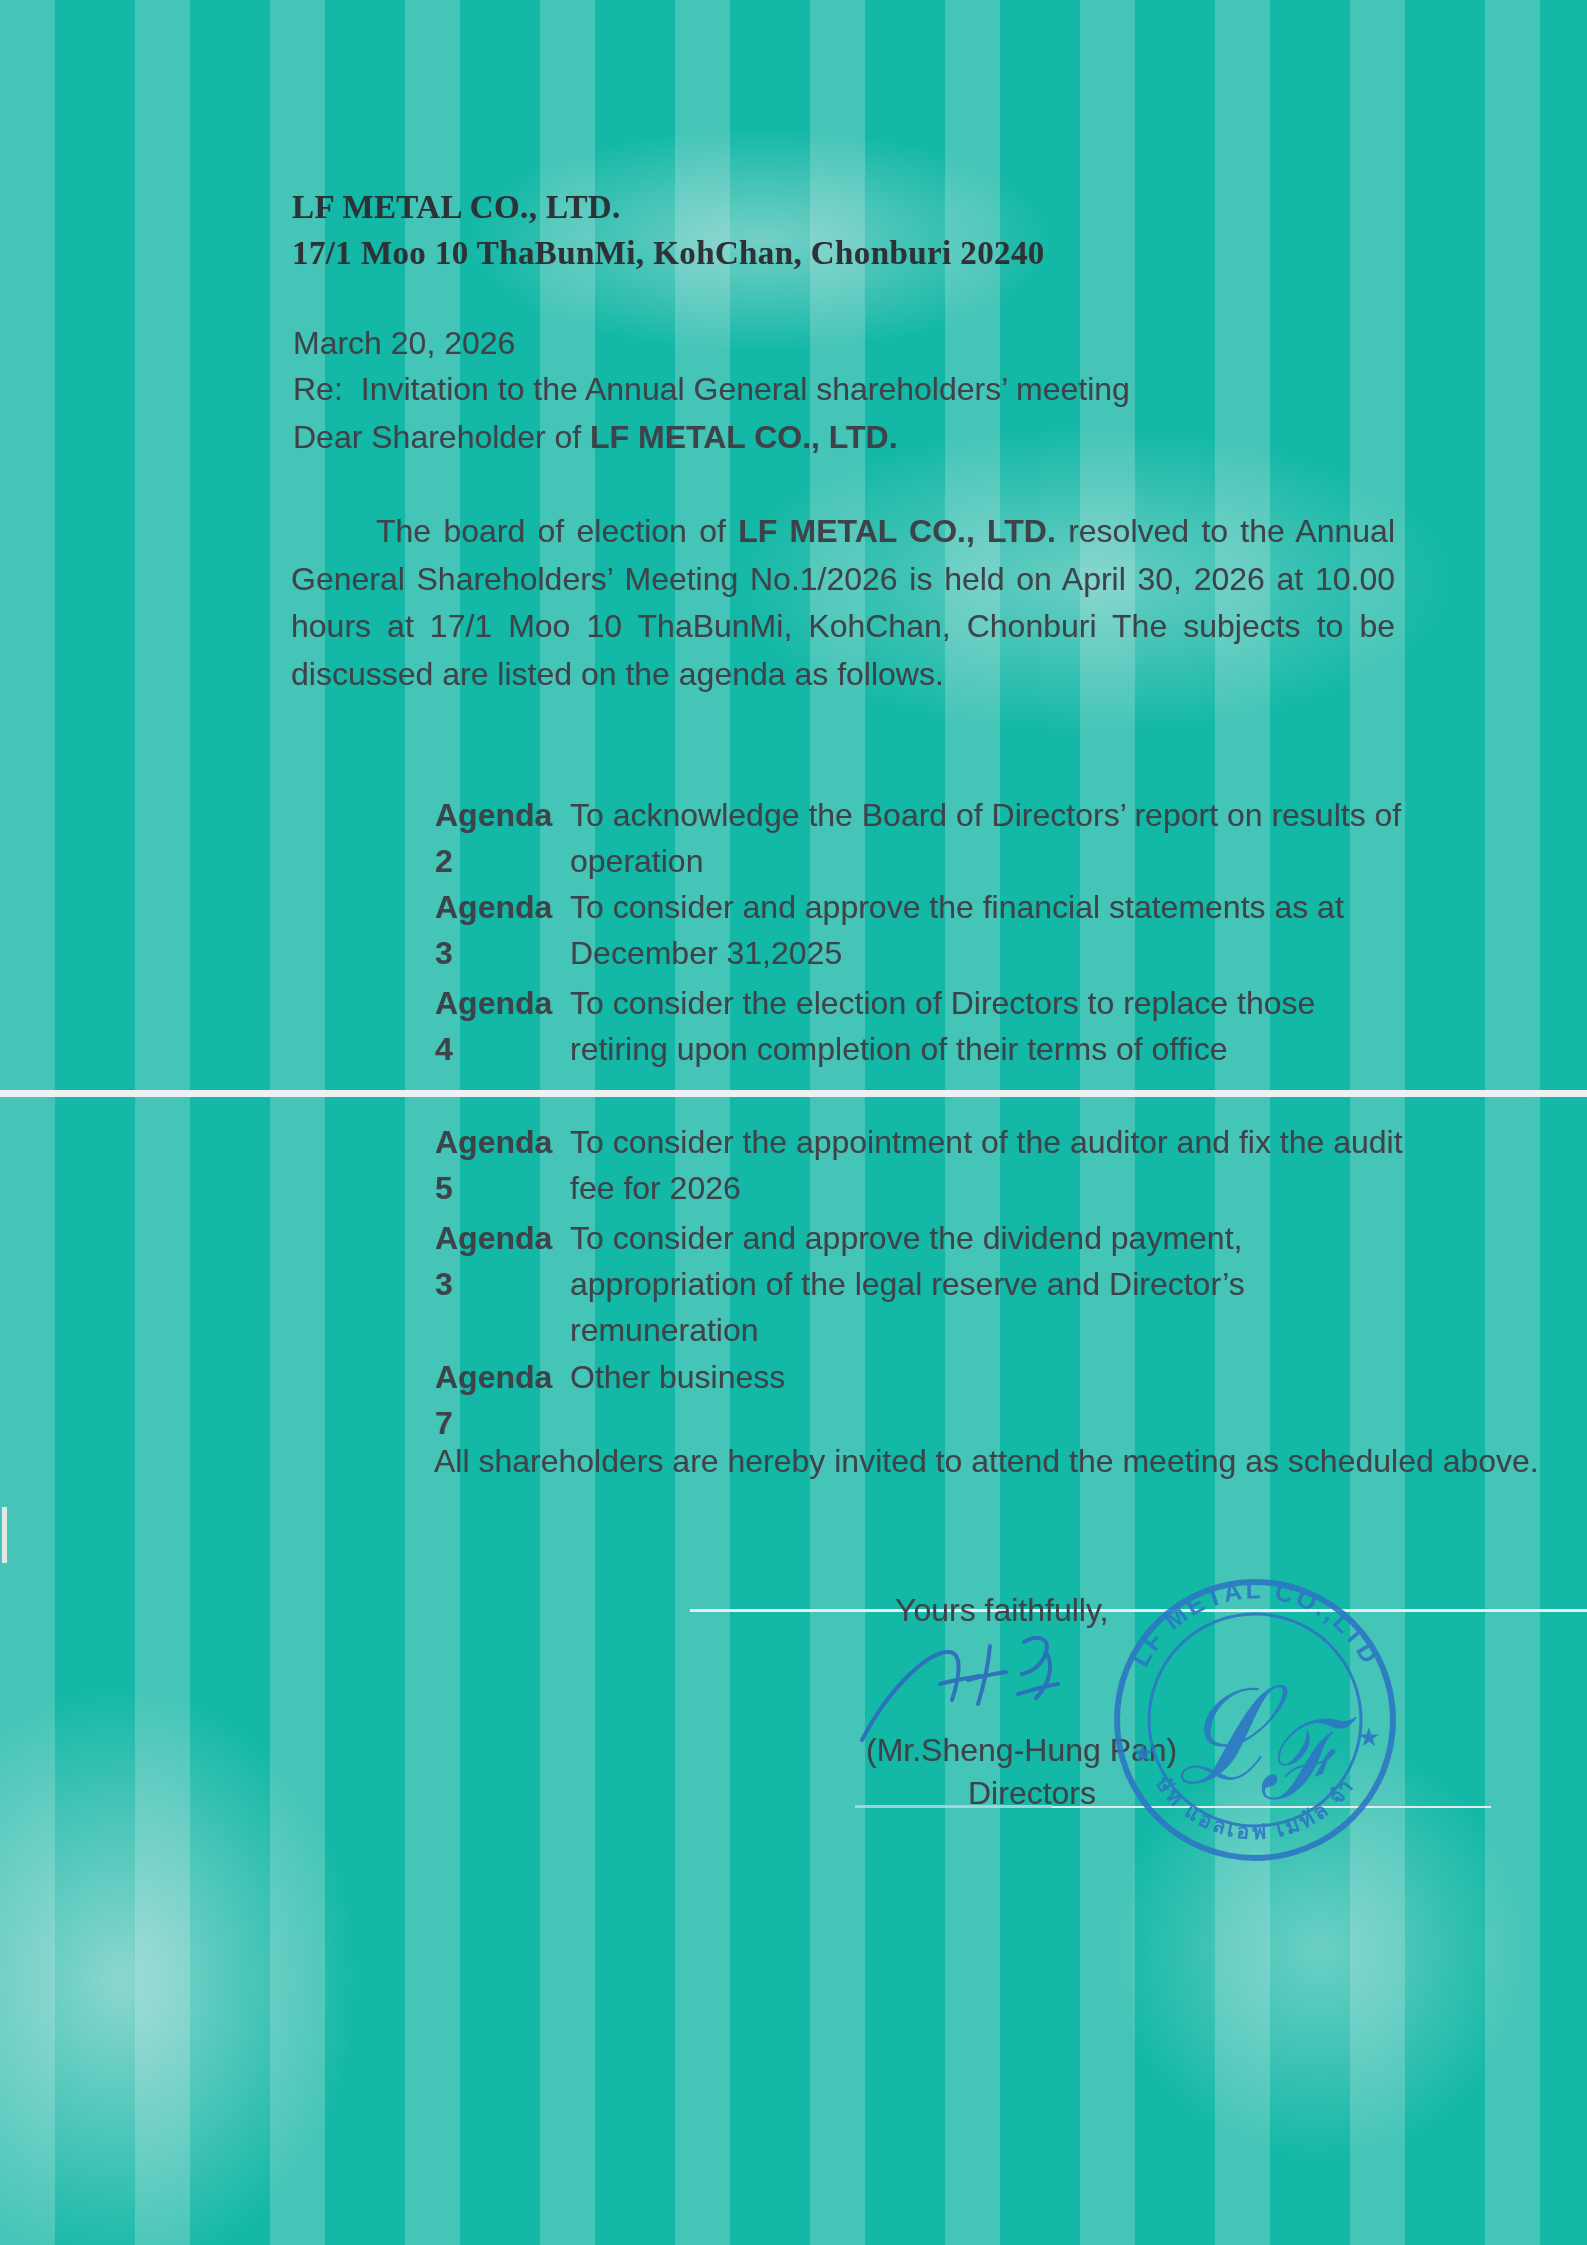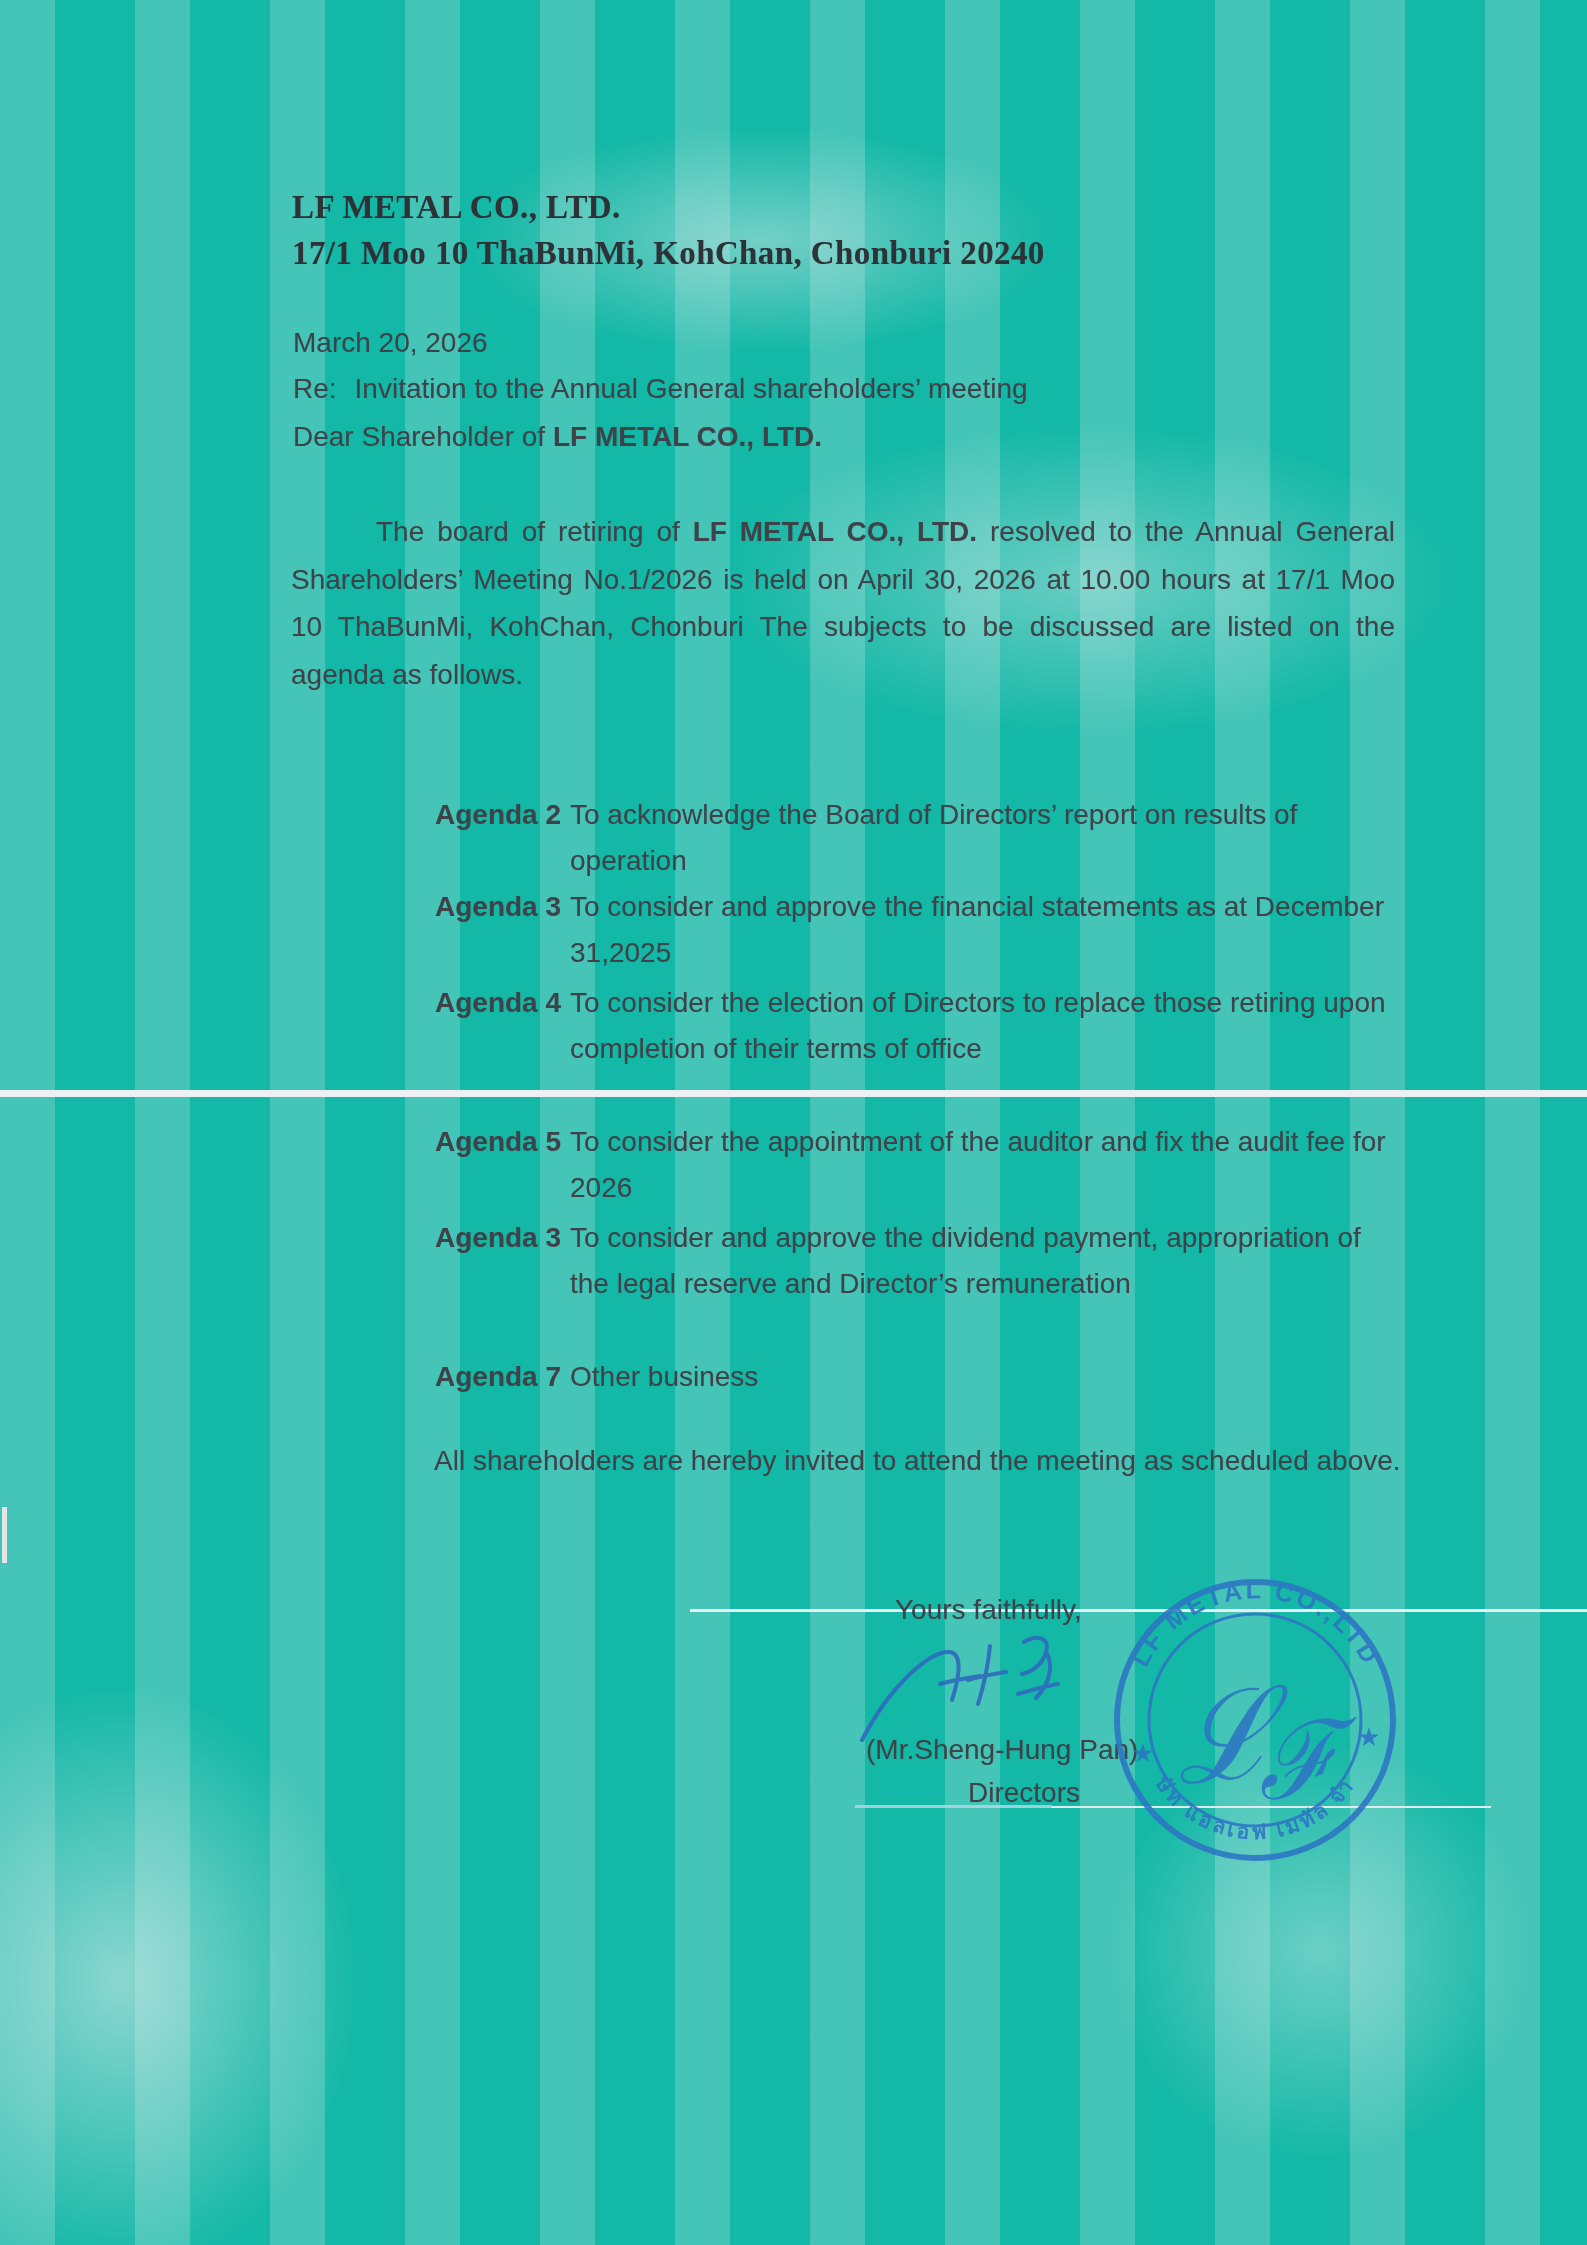--- a/index.html
+++ b/index.html
@@ -24,21 +24,21 @@
   }
   .abs{position:absolute;}
   .letterhead{
     left:292px;top:184px;
     font-family:"Liberation Serif","DejaVu Serif",serif;
     font-weight:bold;color:#2d3237;
     font-size:33px;line-height:46px;letter-spacing:.4px;
     text-shadow:0 0 1px rgba(45,50,55,.30);
   }
   .bodytext{
-    font-size:28px;line-height:34px;color:#3e4349;
+    font-size:32px;line-height:34px;color:#3e4349;
     text-shadow:0 0 1px rgba(62,67,73,.22);
   }
   .bold{font-weight:bold;}
   .date-line{left:293px;top:326px;}
   .re-line{left:293px;top:372px;}
   .re-gap{display:inline-block;width:18px;}
   .dear-line{left:293px;top:420px;}
   .para{
     left:291px;top:508px;width:1104px;
     text-align:justify;text-indent:85px;
@@ -86,21 +86,21 @@
 
   <div class="abs bodytext dear-line">
     <span>Dear Shareholder of </span><span class="bold">LF METAL CO., LTD.</span>
   </div>
 
   <div class="abs bodytext re-line">
     <span>Re:</span><span class="re-gap"></span><span>Invitation to the Annual General shareholders’ meeting</span>
   </div>
 
   <div class="abs bodytext para">
-    <span>The board of retiring of </span><span class="bold">LF METAL CO., LTD.</span><span> resolved to the Annual General Shareholders’ Meeting No.1/2026 is held on April 30, 2026 at 10.00 hours at 17/1 Moo 10 ThaBunMi, KohChan, Chonburi The subjects to be discussed are listed on the agenda as follows.</span>
+    <span>The board of election of </span><span class="bold">LF METAL CO., LTD.</span><span> resolved to the Annual General Shareholders’ Meeting No.1/2026 is held on April 30, 2026 at 10.00 hours at 17/1 Moo 10 ThaBunMi, KohChan, Chonburi The subjects to be discussed are listed on the agenda as follows.</span>
   </div>
 
   <div class="abs bodytext agenda-row row-2">
     <span class="agenda-label">Agenda 2</span><span class="agenda-text">To acknowledge the Board of Directors’ report on results of operation</span>
   </div>
   <div class="abs bodytext agenda-row row-3">
     <span class="agenda-label">Agenda 3</span><span class="agenda-text">To consider and approve the financial statements as at December 31,2025</span>
   </div>
   <div class="abs bodytext agenda-row row-4">
     <span class="agenda-label">Agenda 4</span><span class="agenda-text">To consider the election of Directors to replace those retiring upon completion of their terms of office</span>

